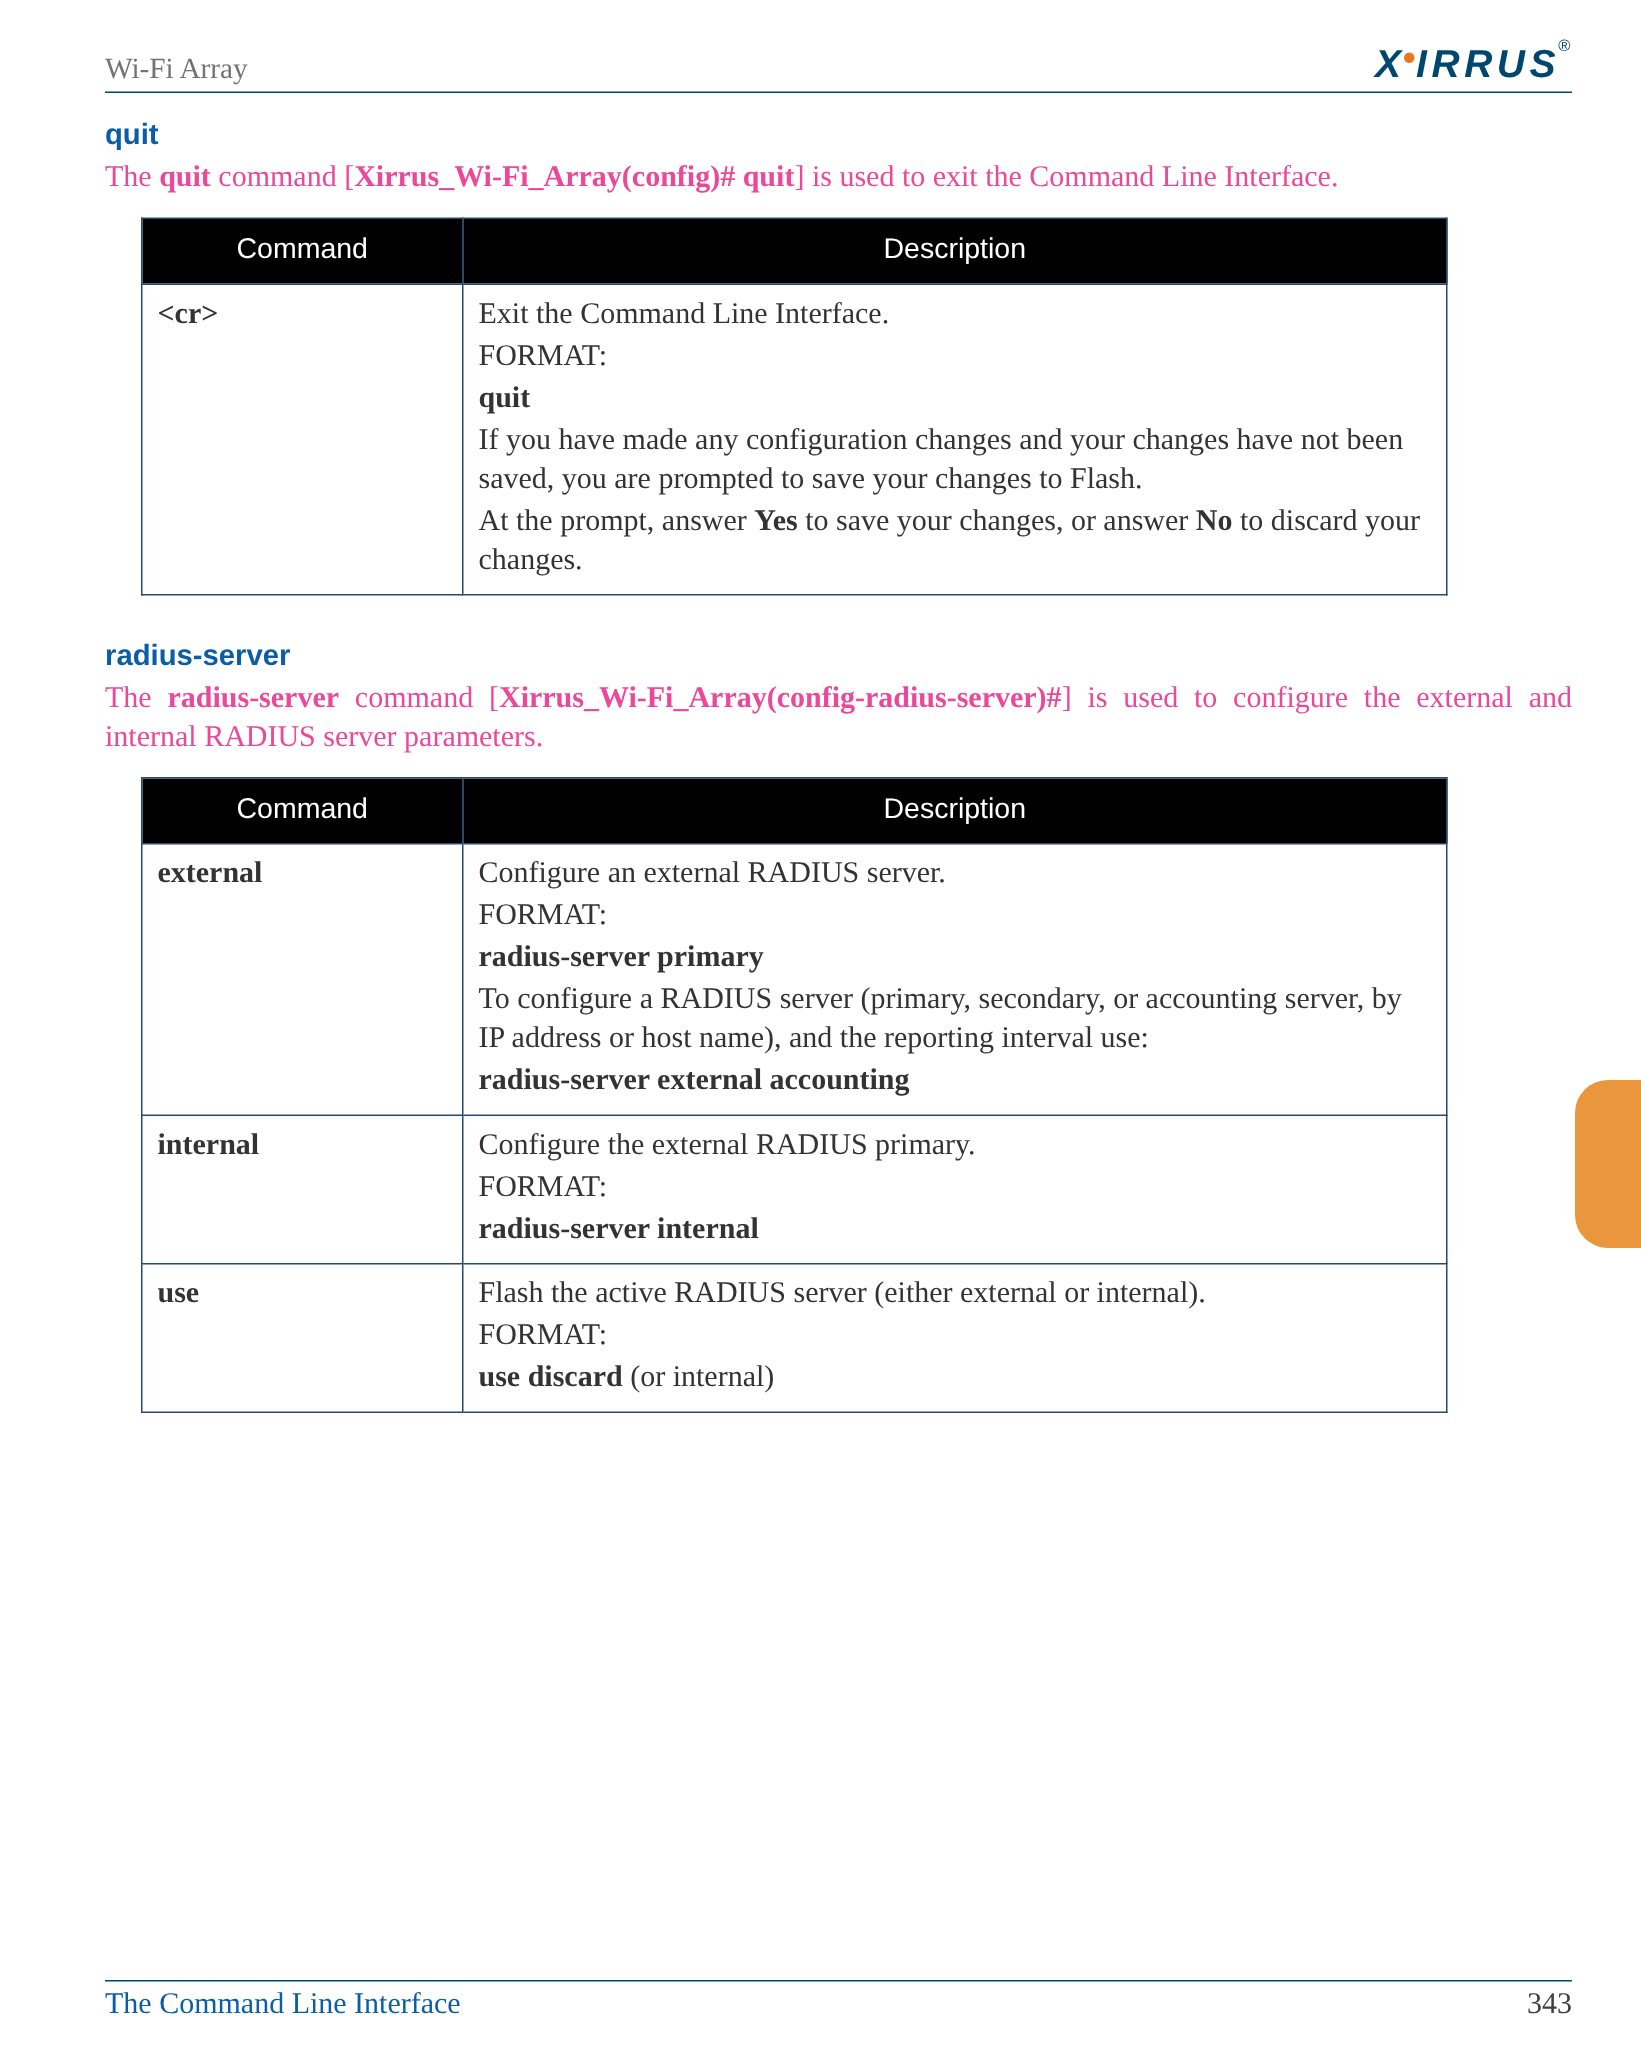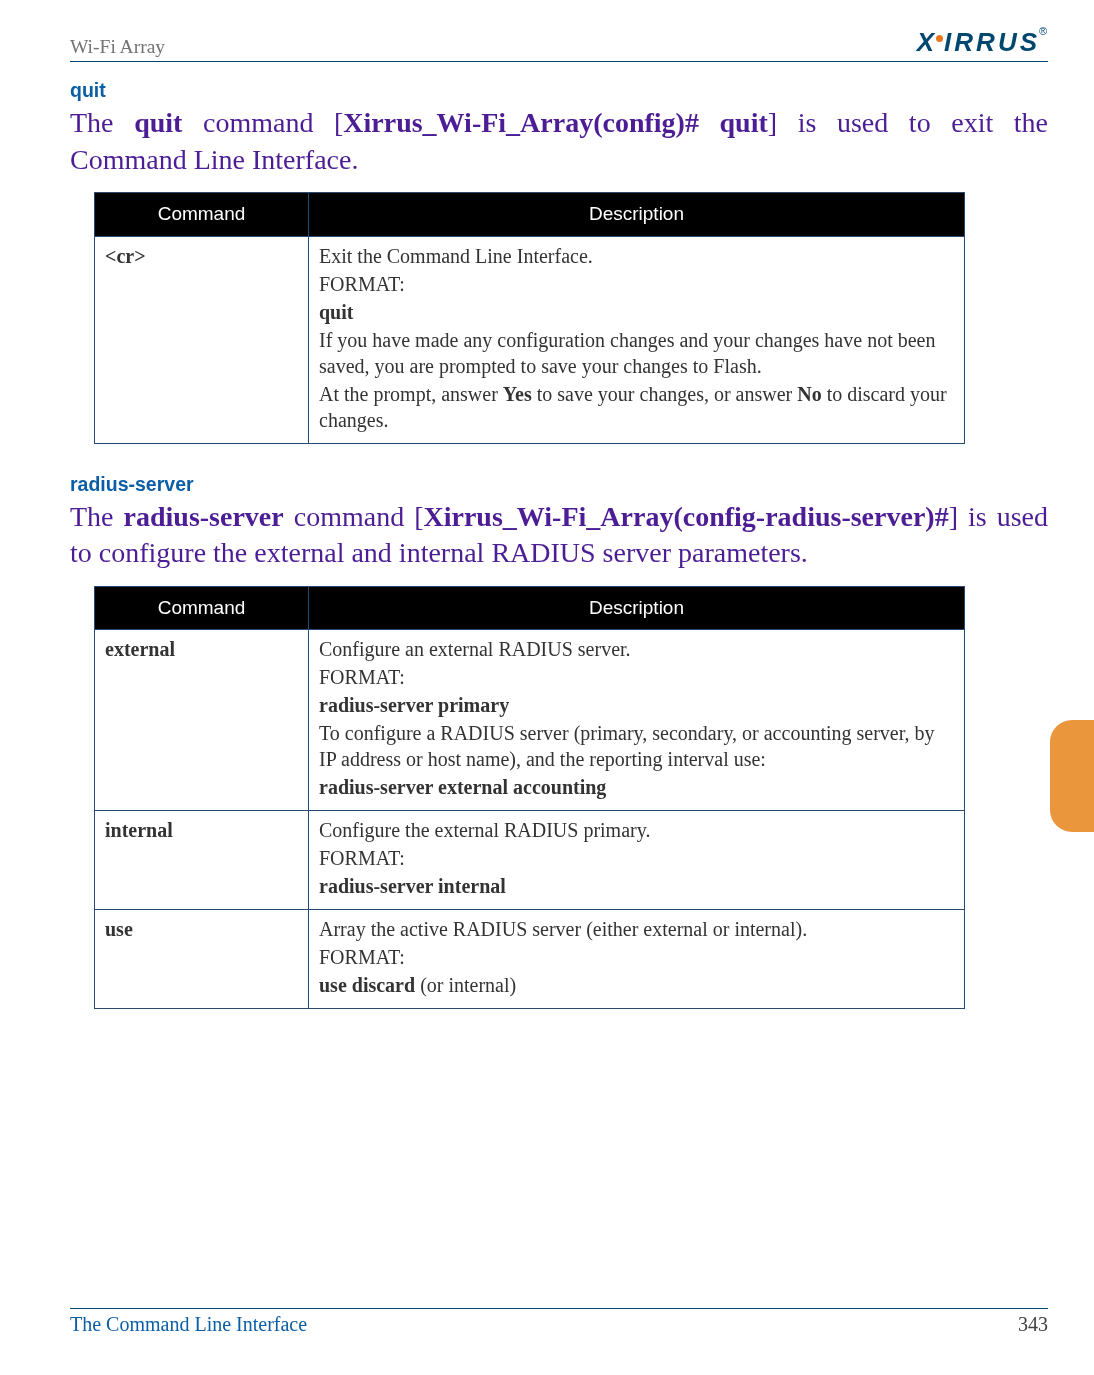--- a/index.html
+++ b/index.html
@@ -61,22 +61,22 @@
   }
   .section-head {
     font-family: Arial, Helvetica, sans-serif;
     font-weight: bold;
     color: #0b5ea5;
     font-size: 19.5px;
     margin-top: 16px;
     margin-bottom: 2px;
   }
   .body-text {
-    font-size: 28px;
-    color: #4c1d95;
+    font-size: 20px;
+    color: #ec4899;
     margin-bottom: 14px;
   }
   .body-text.justify {
     text-align: justify;
   }
   .body-text b { font-weight: bold; }
   .prompt { font-weight: bold; }
   table.cmd {
     border-collapse: collapse;
     margin: 0 0 28px 24px;
@@ -116,21 +116,21 @@
     top:720px;
     width:44px;
     height:112px;
     background:#e9963d;
     border-radius:22px 0 0 22px;
   }
   .footer {
     position: absolute;
     left: 70px;
     right: 46px;
-    bottom: 38px;
+    bottom: 26px;
     display:flex;
     justify-content:space-between;
     border-top:1px solid #00476f;
     padding-top:2px;
     text-align:center;
   }
   .footer-left{
     color:#0b5ea5;
     font-size:20px;
     font-family:"Palatino Linotype",Palatino,Georgia,serif;
@@ -217,21 +217,21 @@
       <td class="cmdname">internal</td>
       <td class="desc">
         <p>Configure the external RADIUS primary.</p>
         <p class="fmt">FORMAT:</p>
         <p class="kw">radius-server internal</p>
       </td>
     </tr>
     <tr>
       <td class="cmdname">use</td>
       <td class="desc">
-        <p>Array the active RADIUS server (either external or internal).</p>
+        <p>Flash the active RADIUS server (either external or internal).</p>
         <p class="fmt">FORMAT:</p>
         <p><b class="kw">use discard</b><span> (or internal)</span></p>
       </td>
     </tr>
   </tbody>
     </table>
 
   <div class="side-tab"></div>
 
   <div class="footer">

